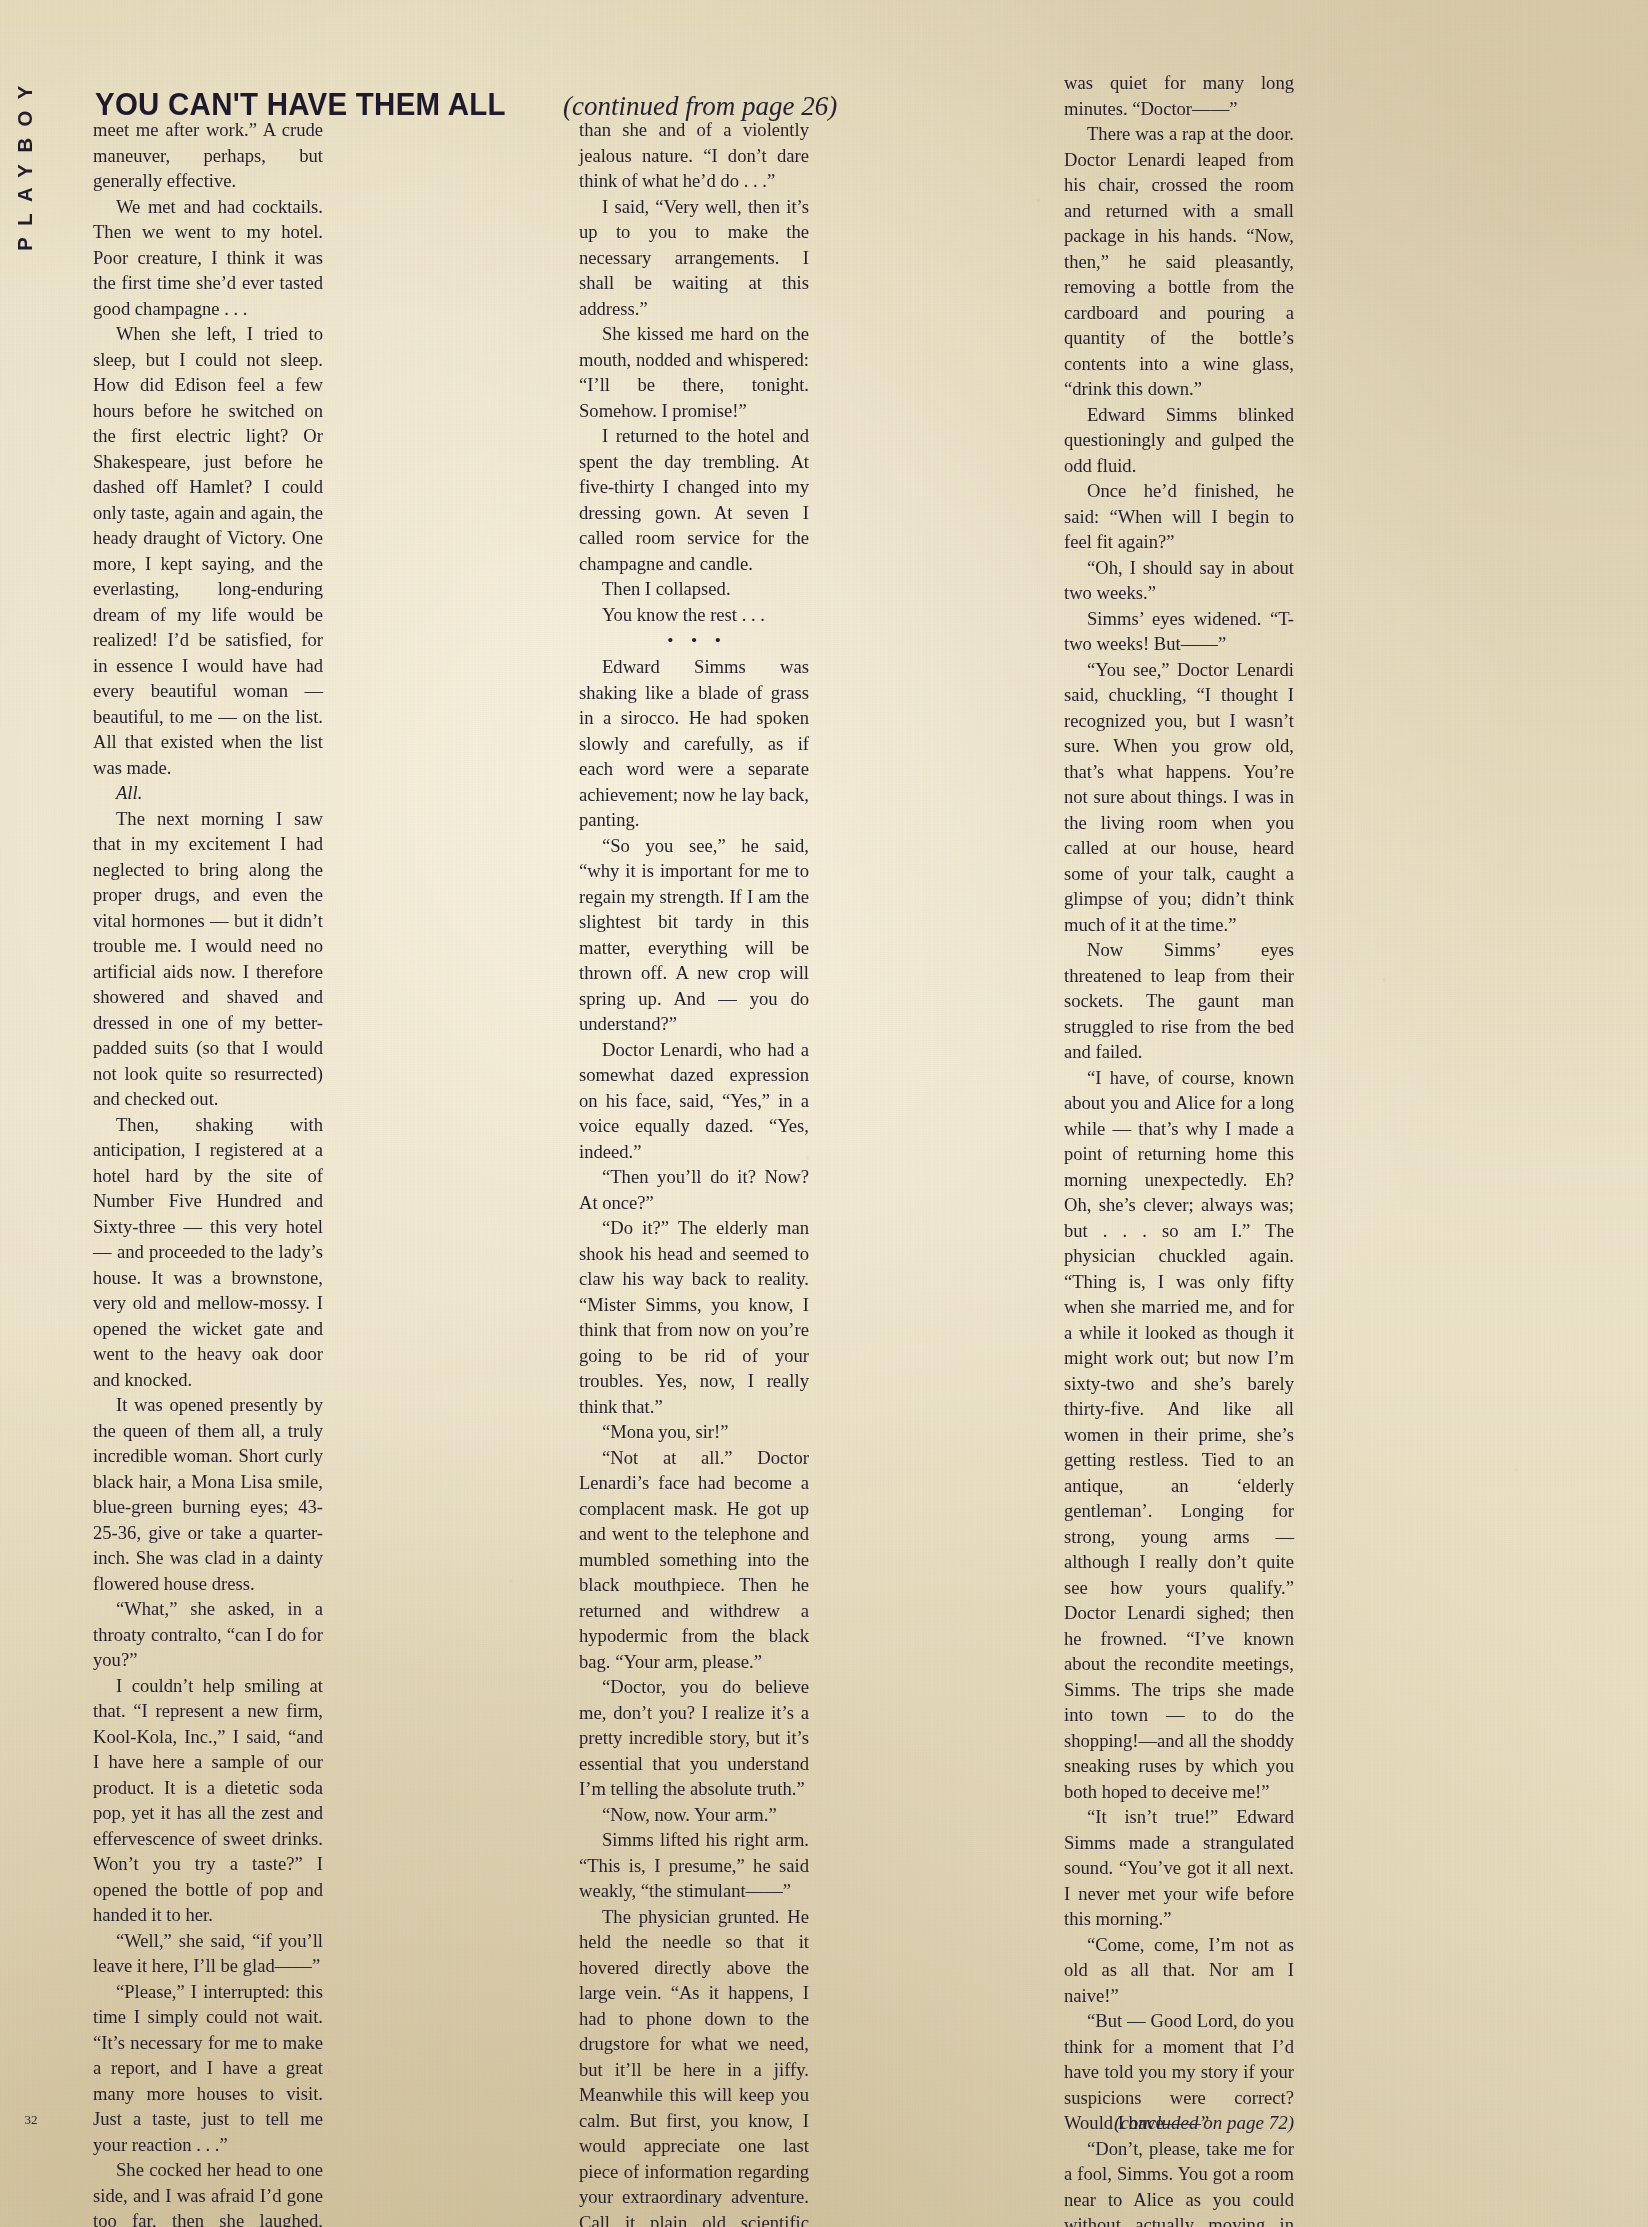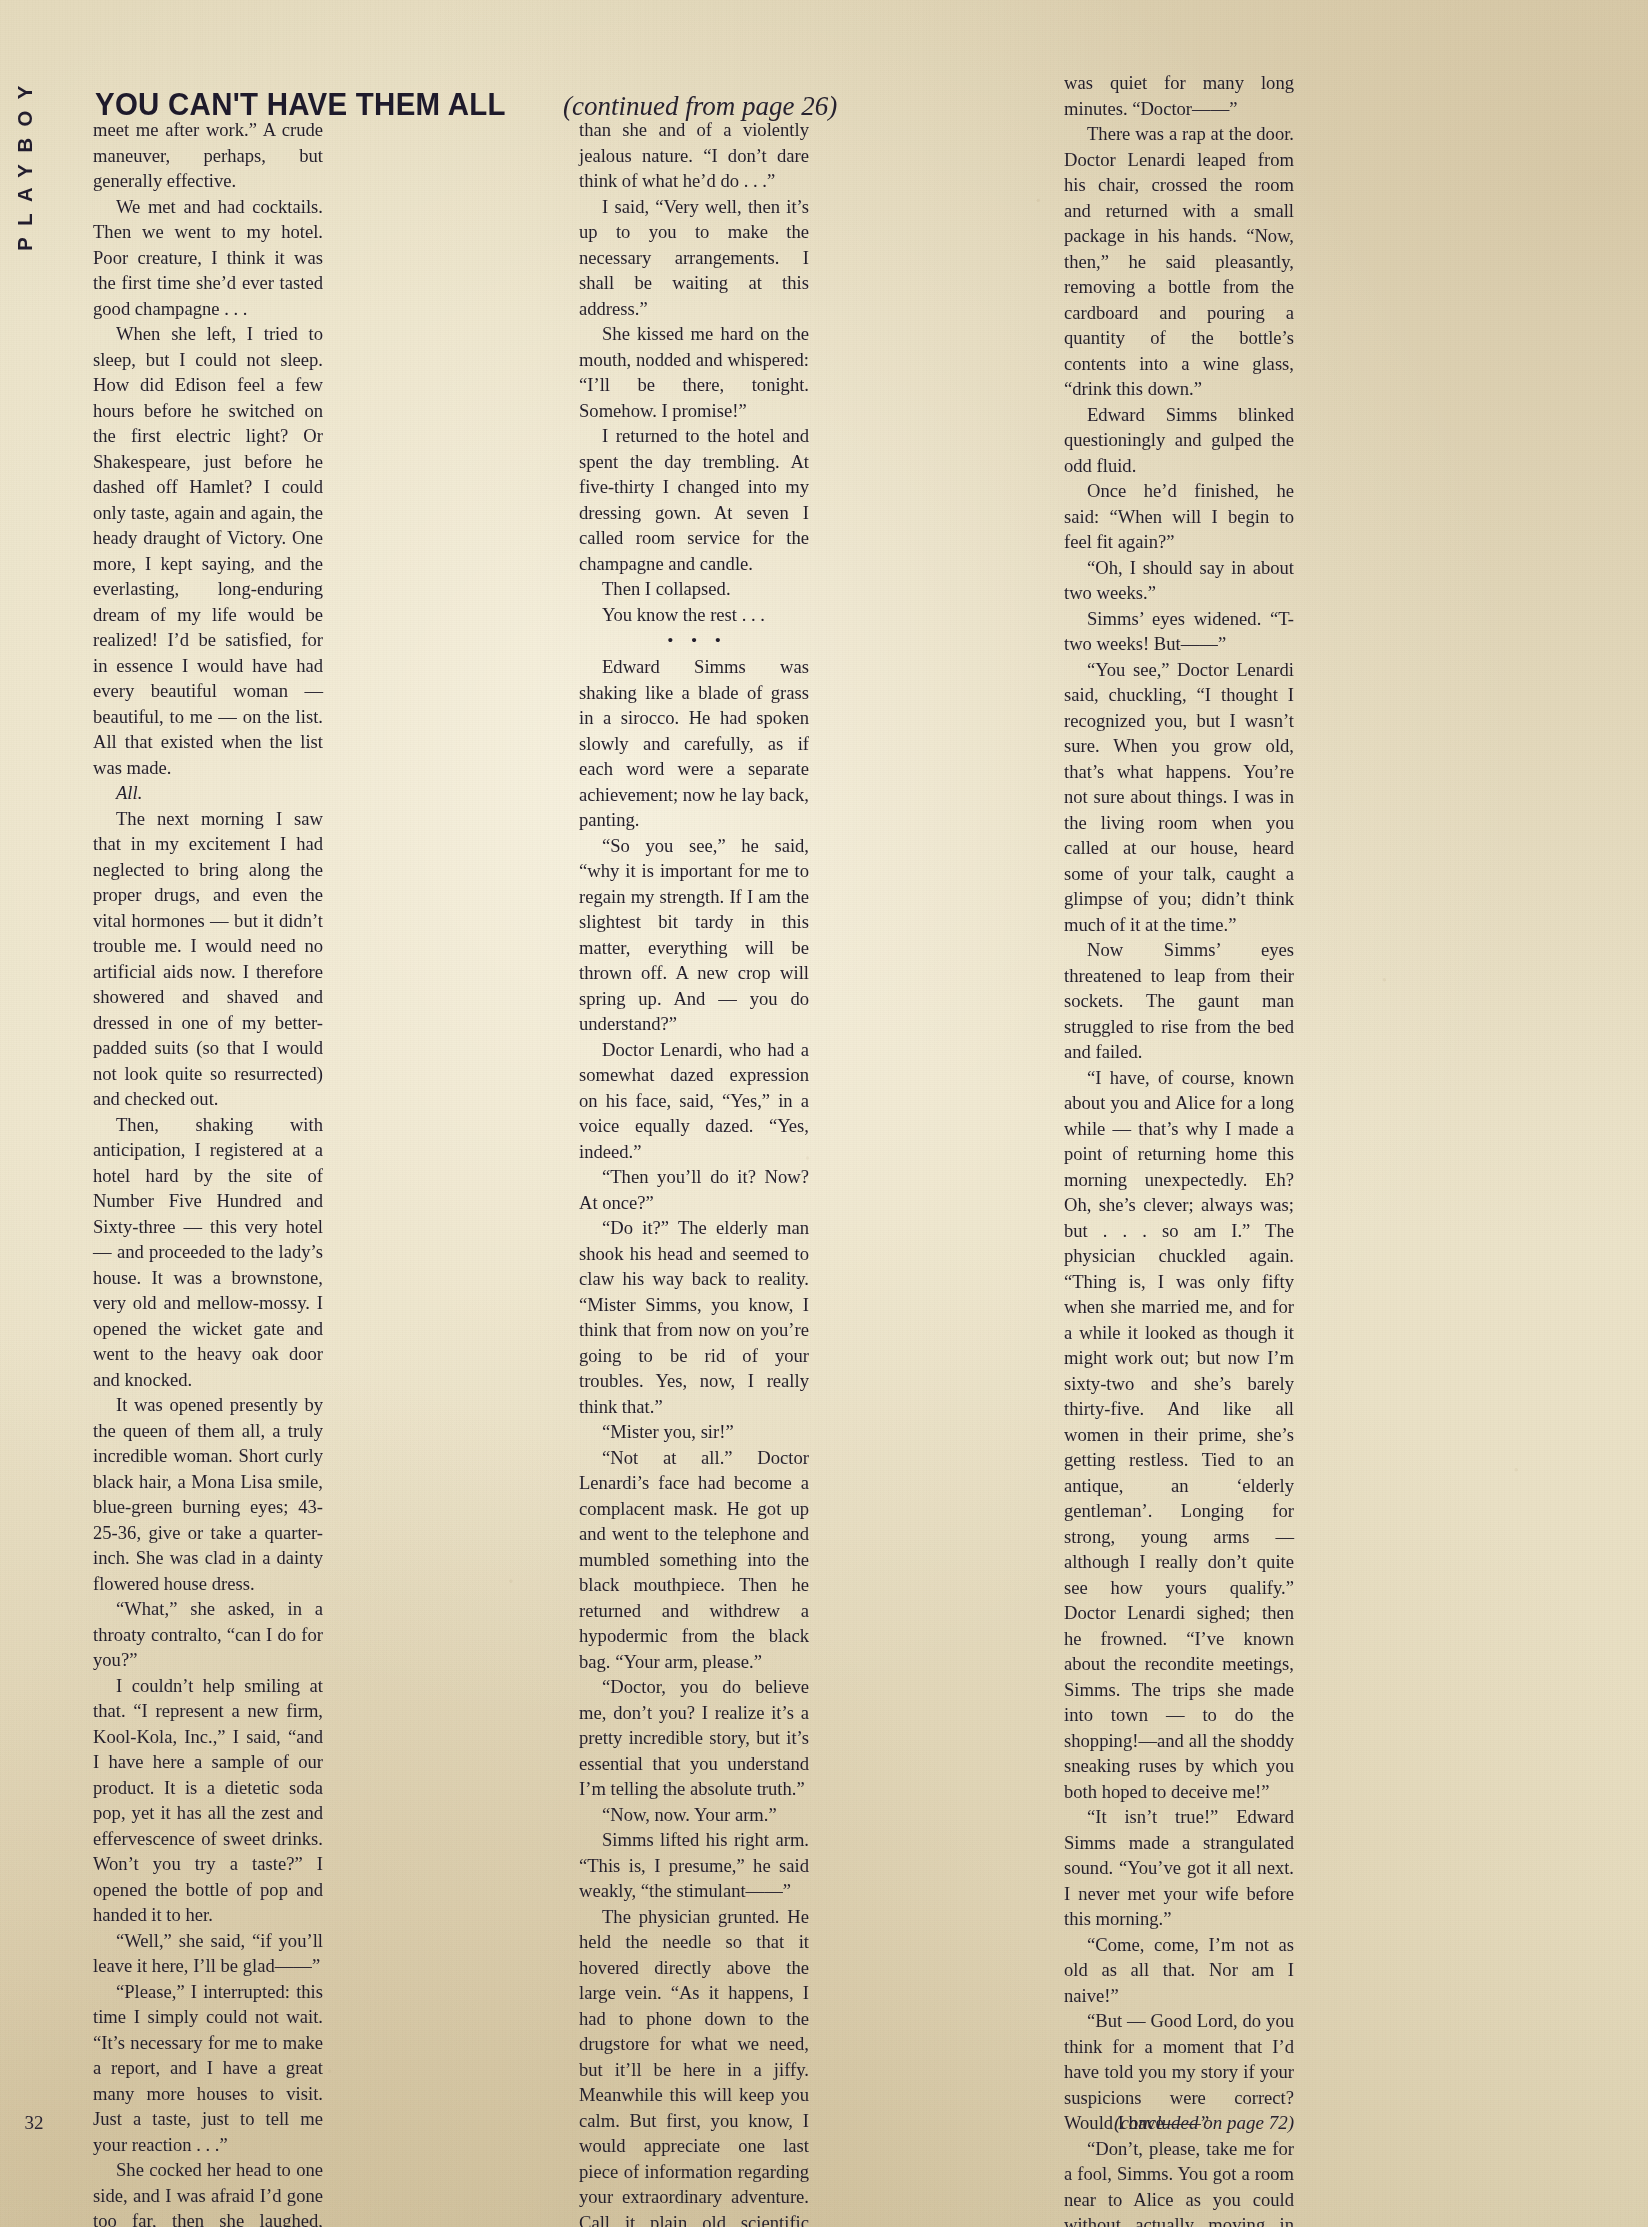--- a/index.html
+++ b/index.html
@@ -141,21 +141,21 @@
     font-size: 17.6px;
     line-height: 24.4px;
     padding-left: 17.6px;
   }
 
   
   .folio {
     position: absolute;
     left: 24.4px;
     top: 2112px;
-    font-size: 19px;
+    font-size: 13px;
     color: #2a2433;
   }
   .concluded {
     position: absolute;
     left: 1064px;
     width: 230px;
     top: 2112px;
     text-align: right;
     font-style: italic;
     font-size: 19px;
@@ -199,21 +199,21 @@
       <p class="">She kissed me hard on the mouth, nodded and whispered: “I’ll be there, tonight. Somehow. I promise!”</p>
       <p class="">I returned to the hotel and spent the day trembling. At five-thirty I changed into my dressing gown. At seven I called room service for the champagne and candle.</p>
       <p class="">Then I collapsed.</p>
       <p class="">You know the rest . . .</p>
       <div class="dots">•••</div>
       <p class="">Edward Simms was shaking like a blade of grass in a sirocco. He had spoken slowly and carefully, as if each word were a separate achievement; now he lay back, panting.</p>
       <p class="">“So you see,” he said, “why it is important for me to regain my strength. If I am the slightest bit tardy in this matter, everything will be thrown off. A new crop will spring up. And — you do understand?”</p>
       <p class="">Doctor Lenardi, who had a somewhat dazed expression on his face, said, “Yes,” in a voice equally dazed. “Yes, indeed.”</p>
       <p class="">“Then you’ll do it? Now? At once?”</p>
       <p class="">“Do it?” The elderly man shook his head and seemed to claw his way back to reality. “Mister Simms, you know, I think that from now on you’re going to be rid of your troubles. Yes, now, I really think that.”</p>
-      <p class="">“Mister you, sir!”</p>
+      <p class="">“Mona you, sir!”</p>
       <p class="">“Not at all.” Doctor Lenardi’s face had become a complacent mask. He got up and went to the telephone and mumbled something into the black mouthpiece. Then he returned and withdrew a hypodermic from the black bag. “Your arm, please.”</p>
       <p class="">“Doctor, you do believe me, don’t you? I realize it’s a pretty incredible story, but it’s essential that you understand I’m telling the absolute truth.”</p>
       <p class="">“Now, now. Your arm.”</p>
       <p class="">Simms lifted his right arm. “This is, I presume,” he said weakly, “the stimulant——”</p>
       <p class="">The physician grunted. He held the needle so that it hovered directly above the large vein. “As it happens, I had to phone down to the drugstore for what we need, but it’ll be here in a jiffy. Meanwhile this will keep you calm. But first, you know, I would appreciate one last piece of information regarding your extraordinary adventure. Call it plain old scientific curiosity . . .”</p>
     </div>
   <div class="col" id="col3">
       <p class="noindent">was quiet for many long minutes. “Doctor——”</p>
       <p class="">There was a rap at the door. Doctor Lenardi leaped from his chair, crossed the room and returned with a small package in his hands. “Now, then,” he said pleasantly, removing a bottle from the cardboard and pouring a quantity of the bottle’s contents into a wine glass, “drink this down.”</p>
       <p class="">Edward Simms blinked questioningly and gulped the odd fluid.</p>

